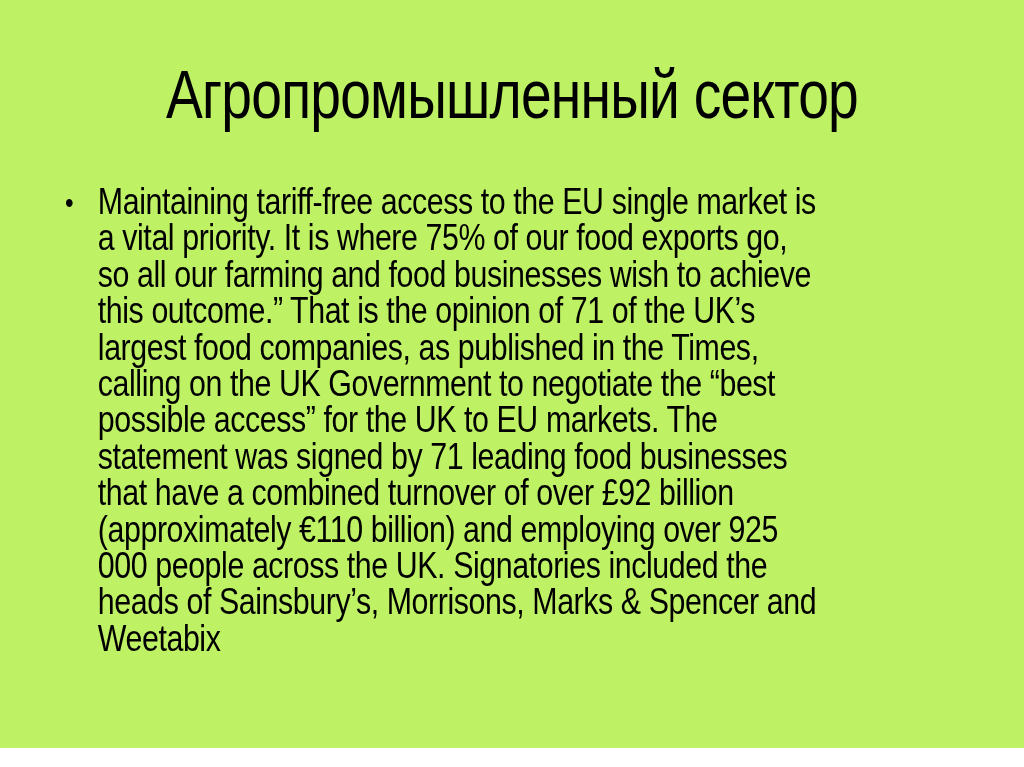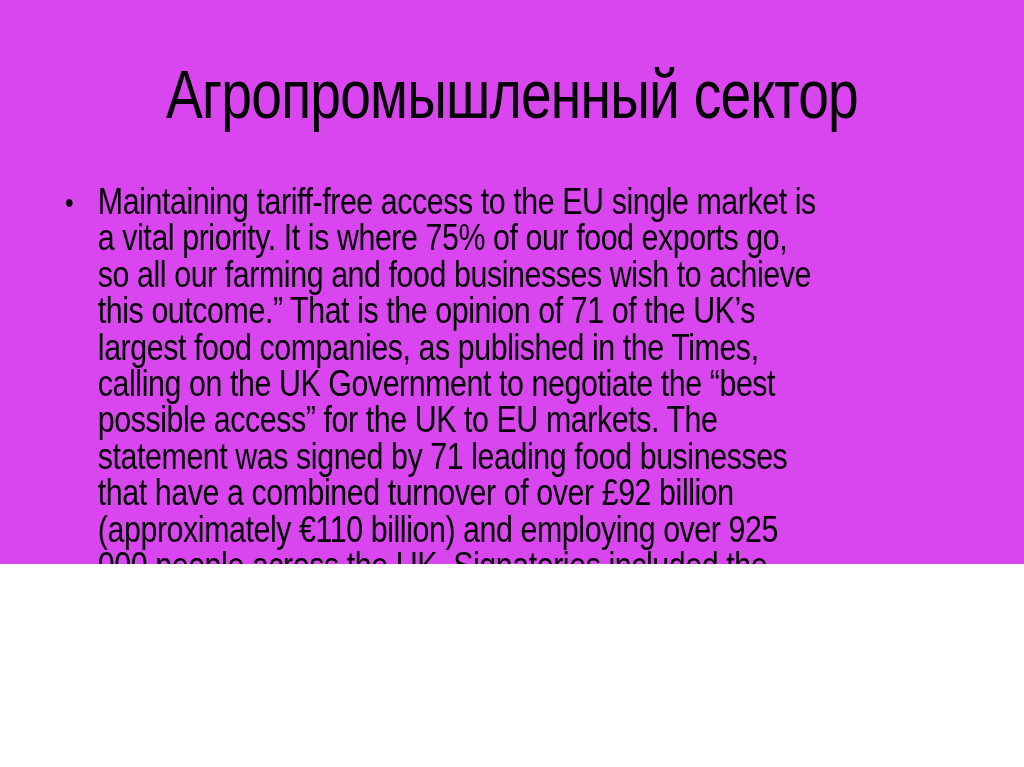--- a/index.html
+++ b/index.html
@@ -3,22 +3,22 @@
 <meta charset="utf-8">
 <style>
   html, body {
     margin: 0;
     padding: 0;
     background: #ffffff;
   }
   .slide {
     position: relative;
     width: 1024px;
-    height: 564px;
-    background: #d946ef;
+    height: 748px;
+    background: #bef264;
     overflow: hidden;
     font-family: "Liberation Sans", sans-serif;
     color: #000000;
   }
   .title {
     position: absolute;
     top: 58px;
     left: 0;
     right: 0;
     margin: 0;

